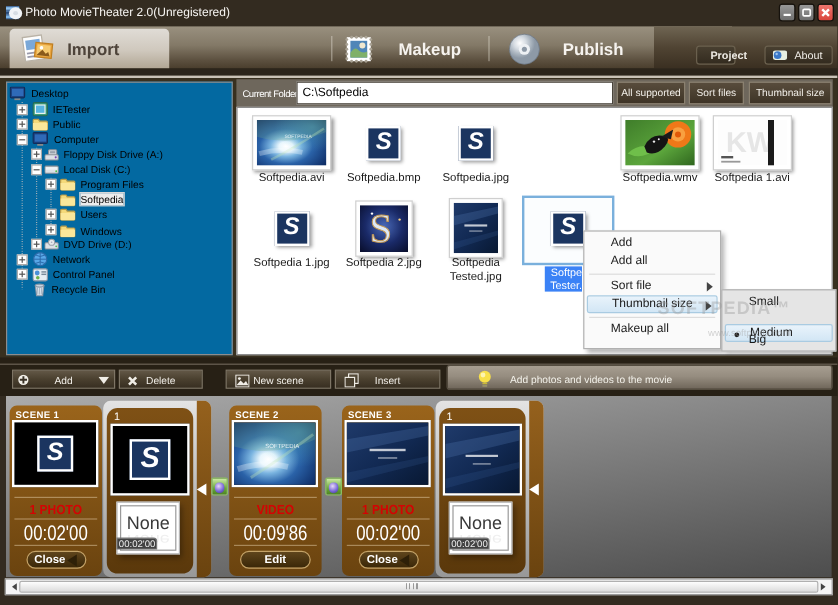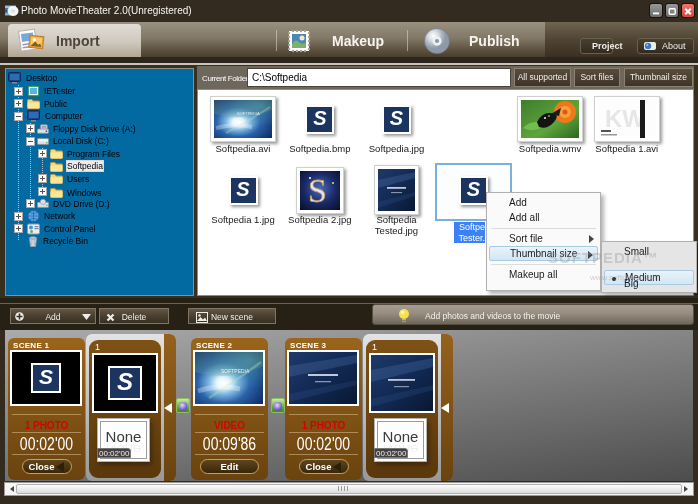--- a/index.html
+++ b/index.html
@@ -549,20 +549,27 @@
     <span class="cap">Delete</span>
   </div>
   <div class="tbtn" style="left:188px;width:88px;">
     <svg class="abs" style="left:7px;top:3px;" width="12" height="11" viewBox="0 0 12 11">
         <rect x="0.5" y="0.5" width="11" height="10" fill="none" stroke="#f0ede6"></rect>
         <circle cx="3.5" cy="3.5" r="1.2" fill="#f0ede6"></circle>
         <path d="M1 9 L4.5 5 L7 7.5 L9 5.5 L11 9 Z" fill="#f0ede6"></path>
       </svg>
     <span class="cap">New scene</span>
   </div>
+  <div class="tbtn" style="left:279px;width:88px;">
+    <svg class="abs" style="left:7px;top:2.5px;" width="12" height="12" viewBox="0 0 12 12">
+        <rect x="3.5" y="0.5" width="8" height="8" fill="none" stroke="#f0ede6"></rect>
+        <rect x="0.5" y="3.5" width="8" height="8" fill="#4a402f" stroke="#f0ede6"></rect>
+      </svg>
+    <span class="cap">Insert</span>
+  </div>
   <div id="hintbar">
     <svg class="abs" style="left:24px;top:3px;" width="14" height="16" viewBox="0 0 14 16">
       <circle cx="7" cy="6" r="5" fill="#f8e049"></circle>
       <circle cx="5.5" cy="4.5" r="2" fill="#fdf4b0"></circle>
       <rect x="5" y="11" width="4" height="1.2" fill="#c8b83a"></rect>
       <rect x="5" y="13" width="4" height="1.2" fill="#a09a6a"></rect>
     </svg>
     <span class="abs" style="left:52px;top:6px;">Add photos and videos to the movie</span>
   </div>
 </div>

